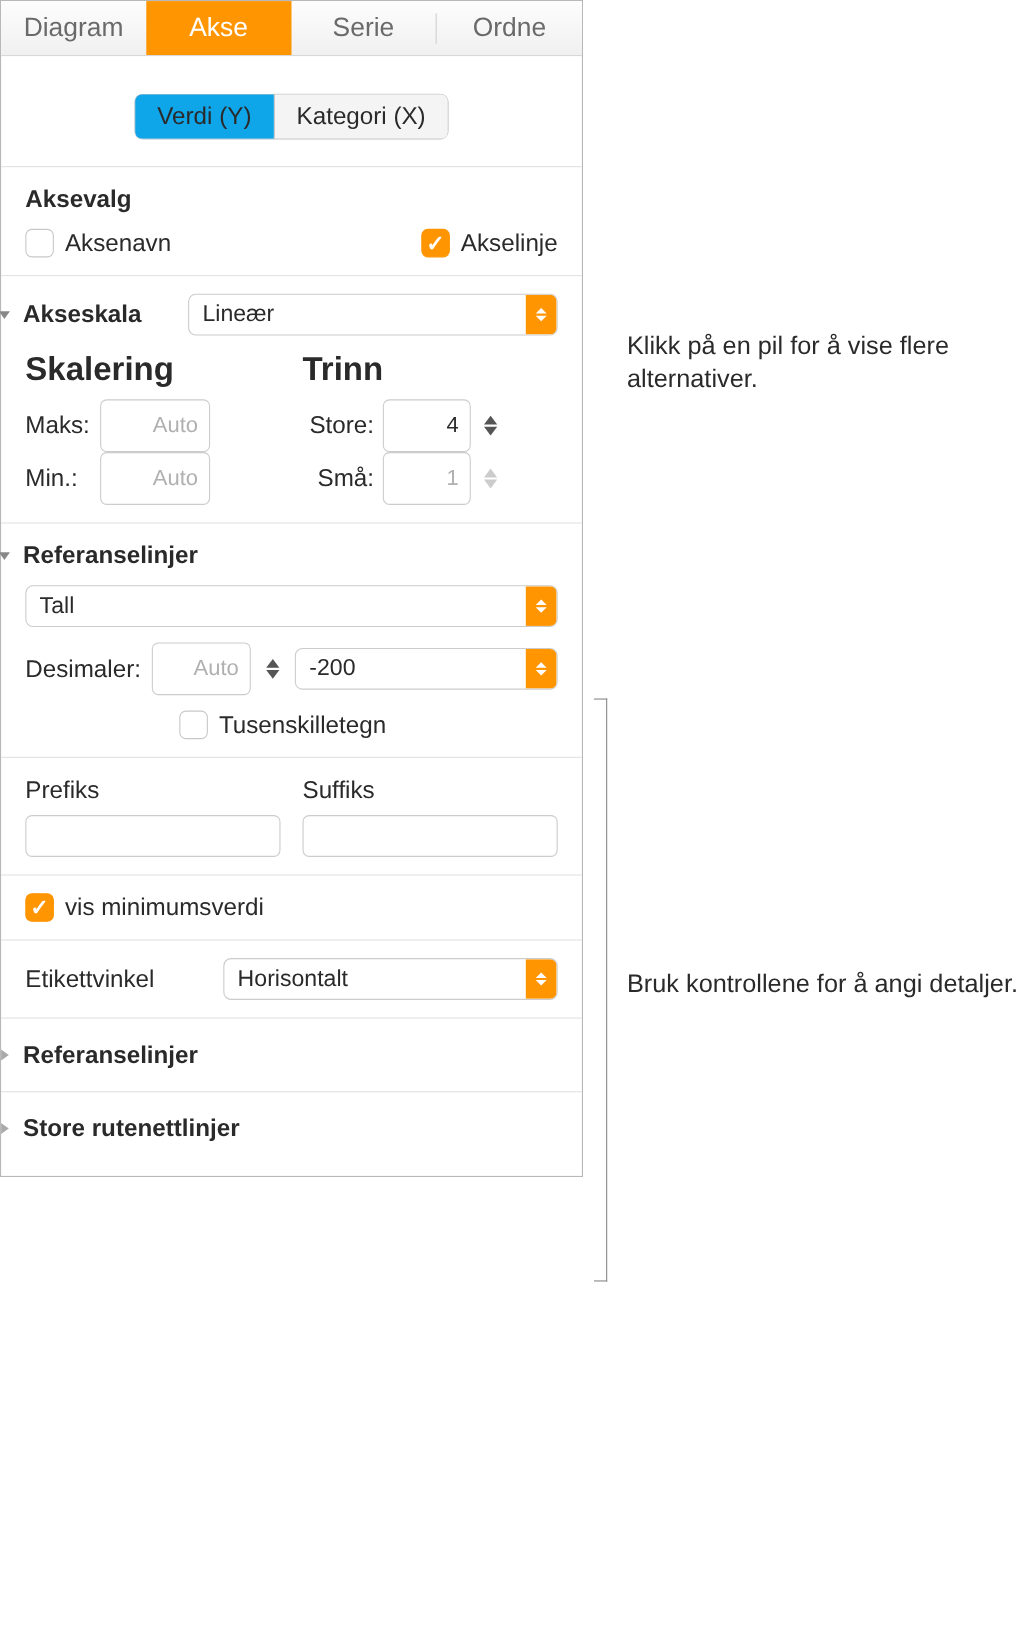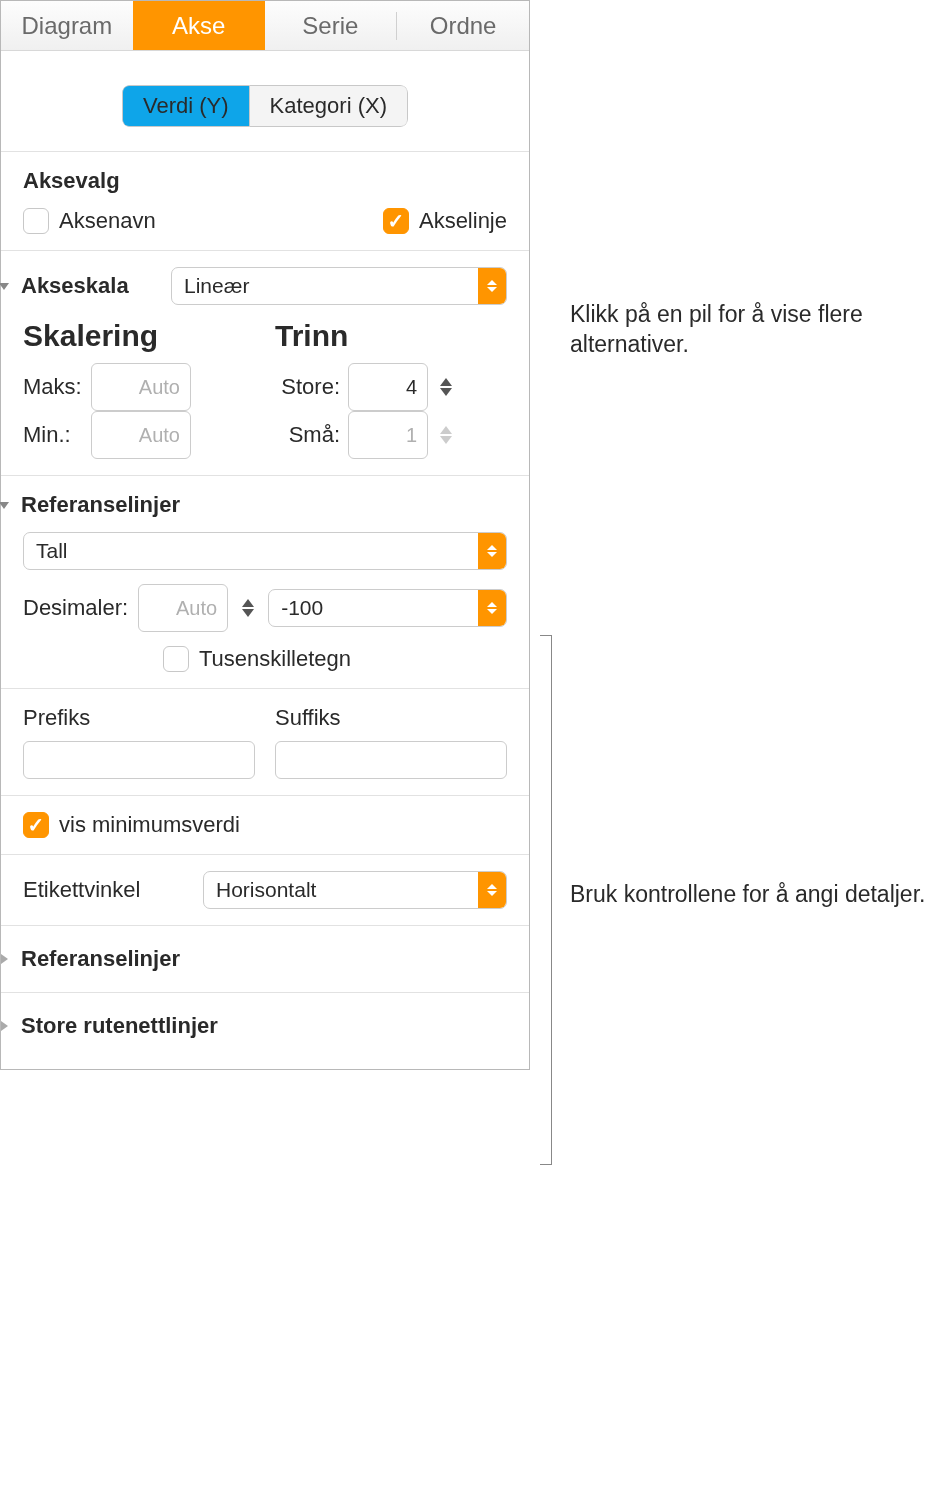--- a/index.html
+++ b/index.html
@@ -347,21 +347,21 @@
           </div>
       </div>
       <div class="row" style="gap:10px;margin-bottom:14px;">
         <span class="label">Desimaler:</span>
         <input class="numfield" style="width: 90px;" placeholder="Auto">
         <div class="stepper">
             <div class="su"></div>
             <div class="sd"></div>
           </div>
         <div class="popup" style="flex:1;">
-          <div class="popup-text">-100</div>
+          <div class="popup-text">-200</div>
           <div class="popup-arrows">
               <div class="tri-up"></div>
               <div class="tri-down"></div>
             </div>
         </div>
       </div>
       <div class="check" style="margin-left:140px;">
         <div class="checkbox"></div>
         <span>Tusenskilletegn</span>
       </div>

